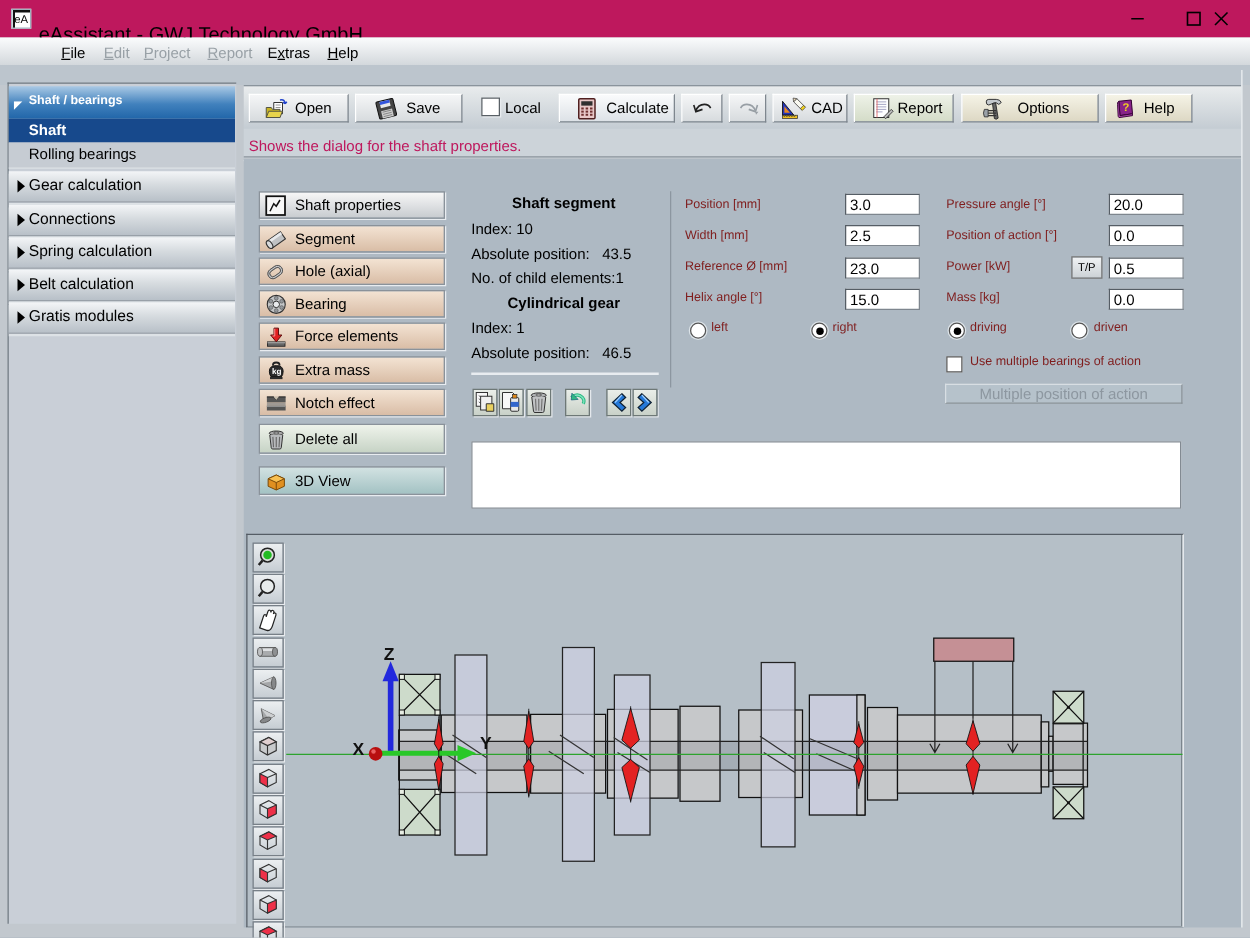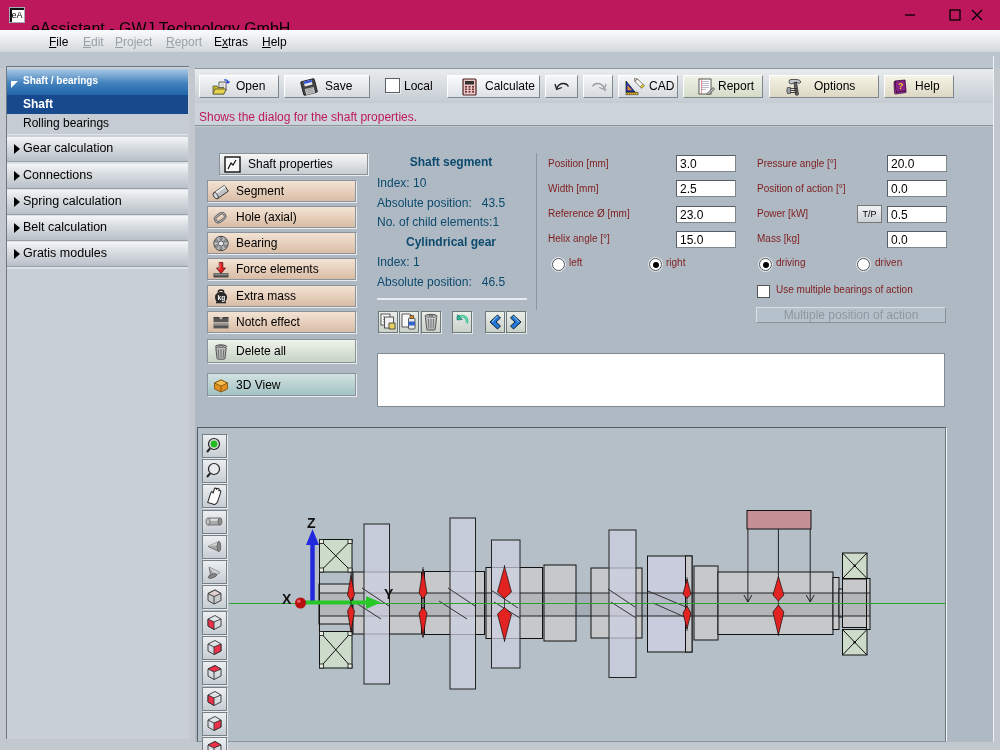--- a/index.html
+++ b/index.html
@@ -42,25 +42,25 @@
   #status{left:195px;top:103px;width:798px;height:23px;background:#ccd3d9;}
   #statustext{left:4px;top:7px;font-size:12px;color:#be185d;}
   #groove{left:195px;top:125px;width:798px;height:2px;border-top:1px solid #8a949c;border-bottom:1px solid #f2f5f7;}
   
   #content{left:195px;top:127px;width:798px;height:615px;background:#aeb9c3;}
   .pbtn{position:absolute;left:12px;width:149px;height:22px;box-sizing:border-box;
         background:linear-gradient(#f3e3d3,#d9bda6);border:1px solid #8a929a;
         box-shadow:1px 1px 0 #e8ecf0; font-size:12px;color:#000;}
   .pbtn .txt{position:absolute;left:28px;top:3px;}
   .pbtn .ic{position:absolute;left:4px;top:2px;width:18px;height:17px;}
-  .grybtn{background:linear-gradient(#f7f7f7,#c8ccd0);margin-left:12px;}
+  .grybtn{background:linear-gradient(#f7f7f7,#c8ccd0);}
   .delbtn{background:linear-gradient(#eff3eb,#c6d3c5);}
   .viewbtn{background:linear-gradient(#d2e2e2,#a3c2c3);}
   
-  .info{position:absolute;font-size:12px;color:#0c4a6e;}
+  .info{position:absolute;font-size:12px;color:#000000;}
   .ib{position:absolute;width:20px;height:22px;box-sizing:border-box;
       background:linear-gradient(#eaeee9,#c9d1c8);border:1px solid #6e7876;
       box-shadow:1px 1px 0 #e4e8ec;}
   
   .flab{position:absolute;font-size:10px;color:#7f1d1d;}
   .finp{position:absolute;width:60px;height:17px;box-sizing:border-box;background:#fff;
         border:1px solid #7e868e;border-top:1px solid #555d65;border-left:1px solid #555d65;
         font-size:12px;color:#000;padding:0 0 0 3px;line-height:16px;}
   .radio{position:absolute;width:11px;height:11px;border-radius:50%;background:#fff;
          border:1px solid #555;box-shadow:0 0 0 1px #dde4e9;}

